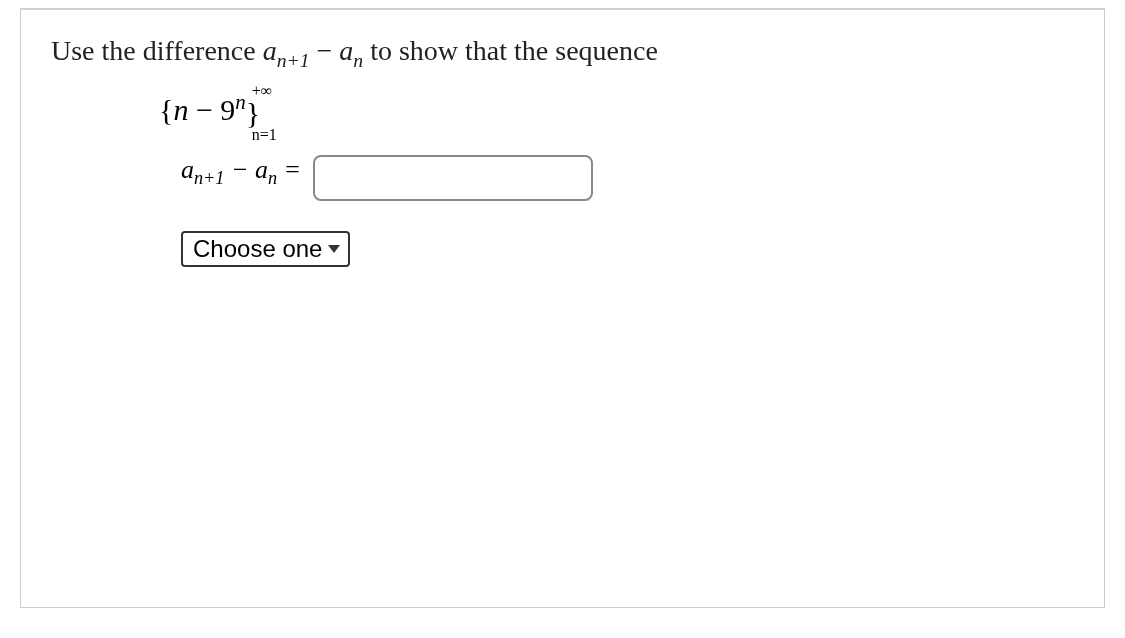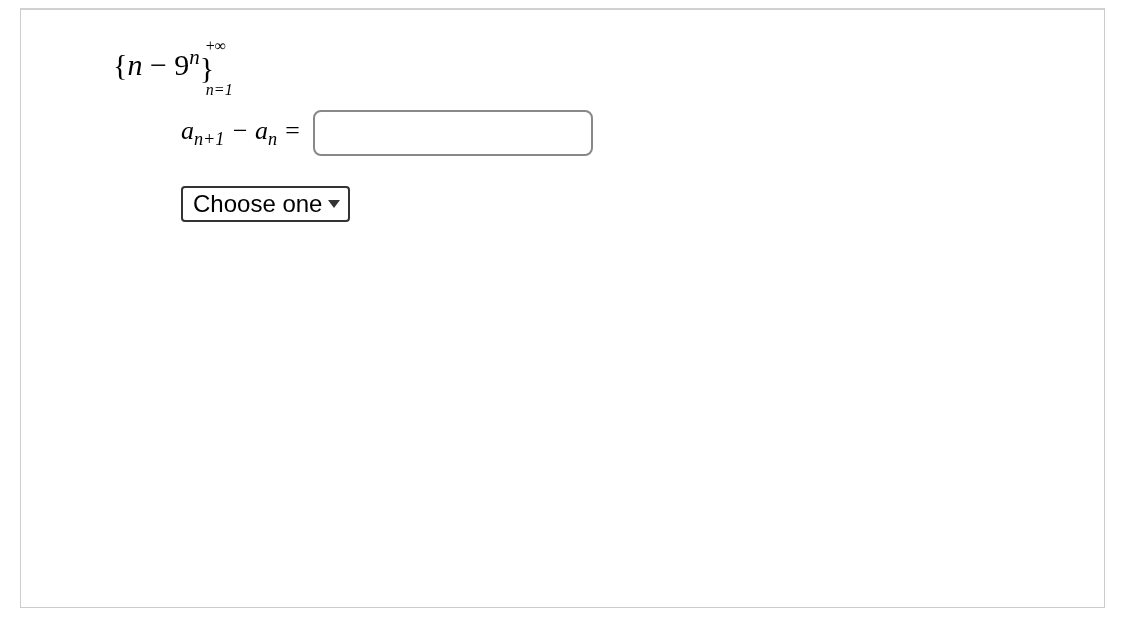--- a/index.html
+++ b/index.html
@@ -35,21 +35,21 @@
       font-size: 0.7em;
       vertical-align: sub;
       font-style: italic;
     }
     .sup {
       font-size: 0.7em;
       vertical-align: super;
       font-style: italic;
     }
     .formula-block {
-      margin: 15px 0 20px 62px;
+      margin: 15px 0 20px 108px;
       font-size: 30px;
       font-family: 'Times New Roman', serif;
     }
     .formula-block .brace {
       font-size: 30px;
     }
     .limits-wrapper {
       display: inline-block;
       position: relative;
       vertical-align: middle;
@@ -58,26 +58,25 @@
       position: absolute;
       top: -14px;
       left: 6px;
       font-size: 16px;
     }
     .limits-wrapper .lower {
       position: absolute;
       bottom: -14px;
       left: 6px;
       font-size: 16px;
-      font-style: italic;
     }
     .answer-row {
       margin: 25px 0 30px 130px;
       display: flex;
-      align-items: center;
+      align-items: flex-start;
       gap: 12px;
     }
     .answer-row .lhs {
       font-size: 26px;
       font-style: italic;
       font-family: 'Times New Roman', serif;
     }
     .answer-input {
       width: 280px;
       height: 46px;
@@ -109,20 +108,23 @@
     }
     .nowrap {
       white-space: nowrap;
     }
   </style>
 </head>
 <body>
 
 <div class="container">
 
+  <div class="text-line">
+    <span>Use the difference </span><span class="nowrap"><span class="math-italic">a</span><span class="sub">n+1</span><span> − </span><span class="math-italic">a</span><span class="sub">n</span></span><span> to show that the sequence</span>
+  </div>
 
   <div class="formula-block">
     <span class="brace">{</span><span class="math-italic">n</span><span> − </span><span>9</span><span class="sup">n</span><span class="limits-wrapper"><span class="brace">}</span><span class="upper">+∞</span><span class="lower">n=1</span></span>
   </div>
 
 
   <div class="answer-row">
     <span class="lhs">
       <span>a</span><span class="sub">n+1</span><span> − </span><span>a</span><span class="sub">n</span><span> =</span>
     </span>

